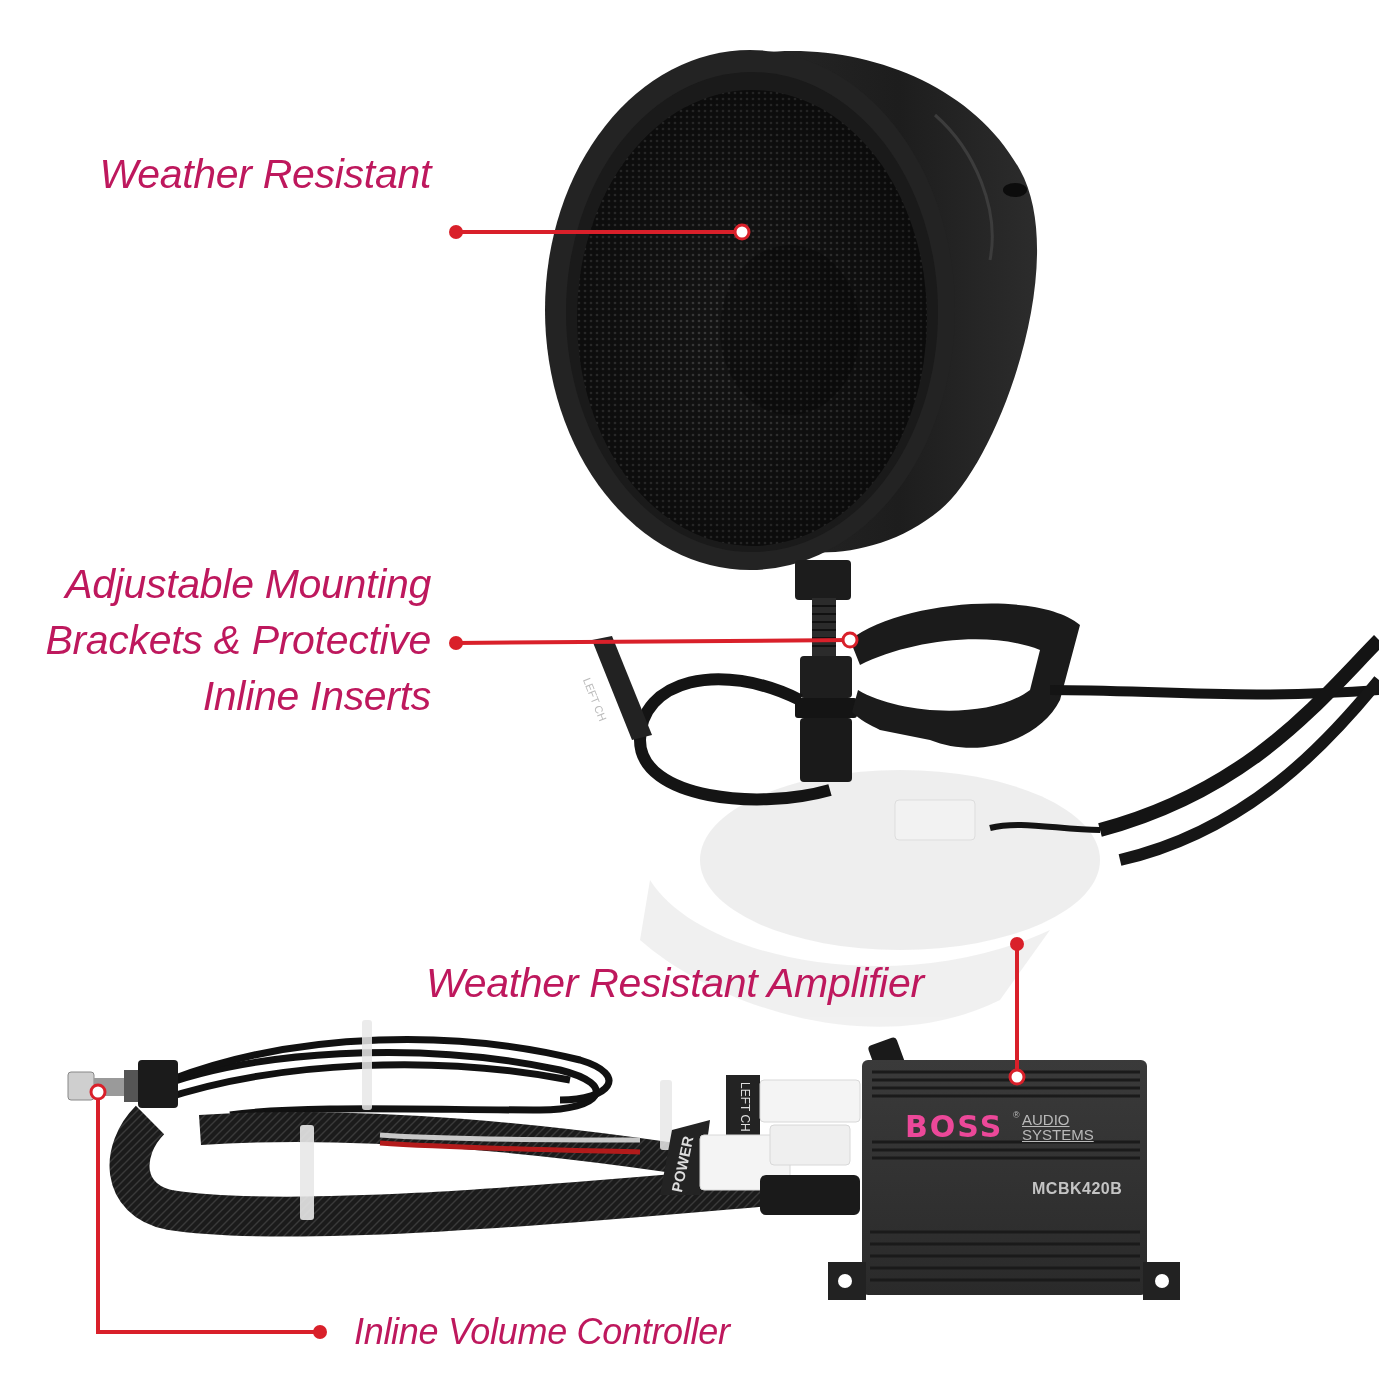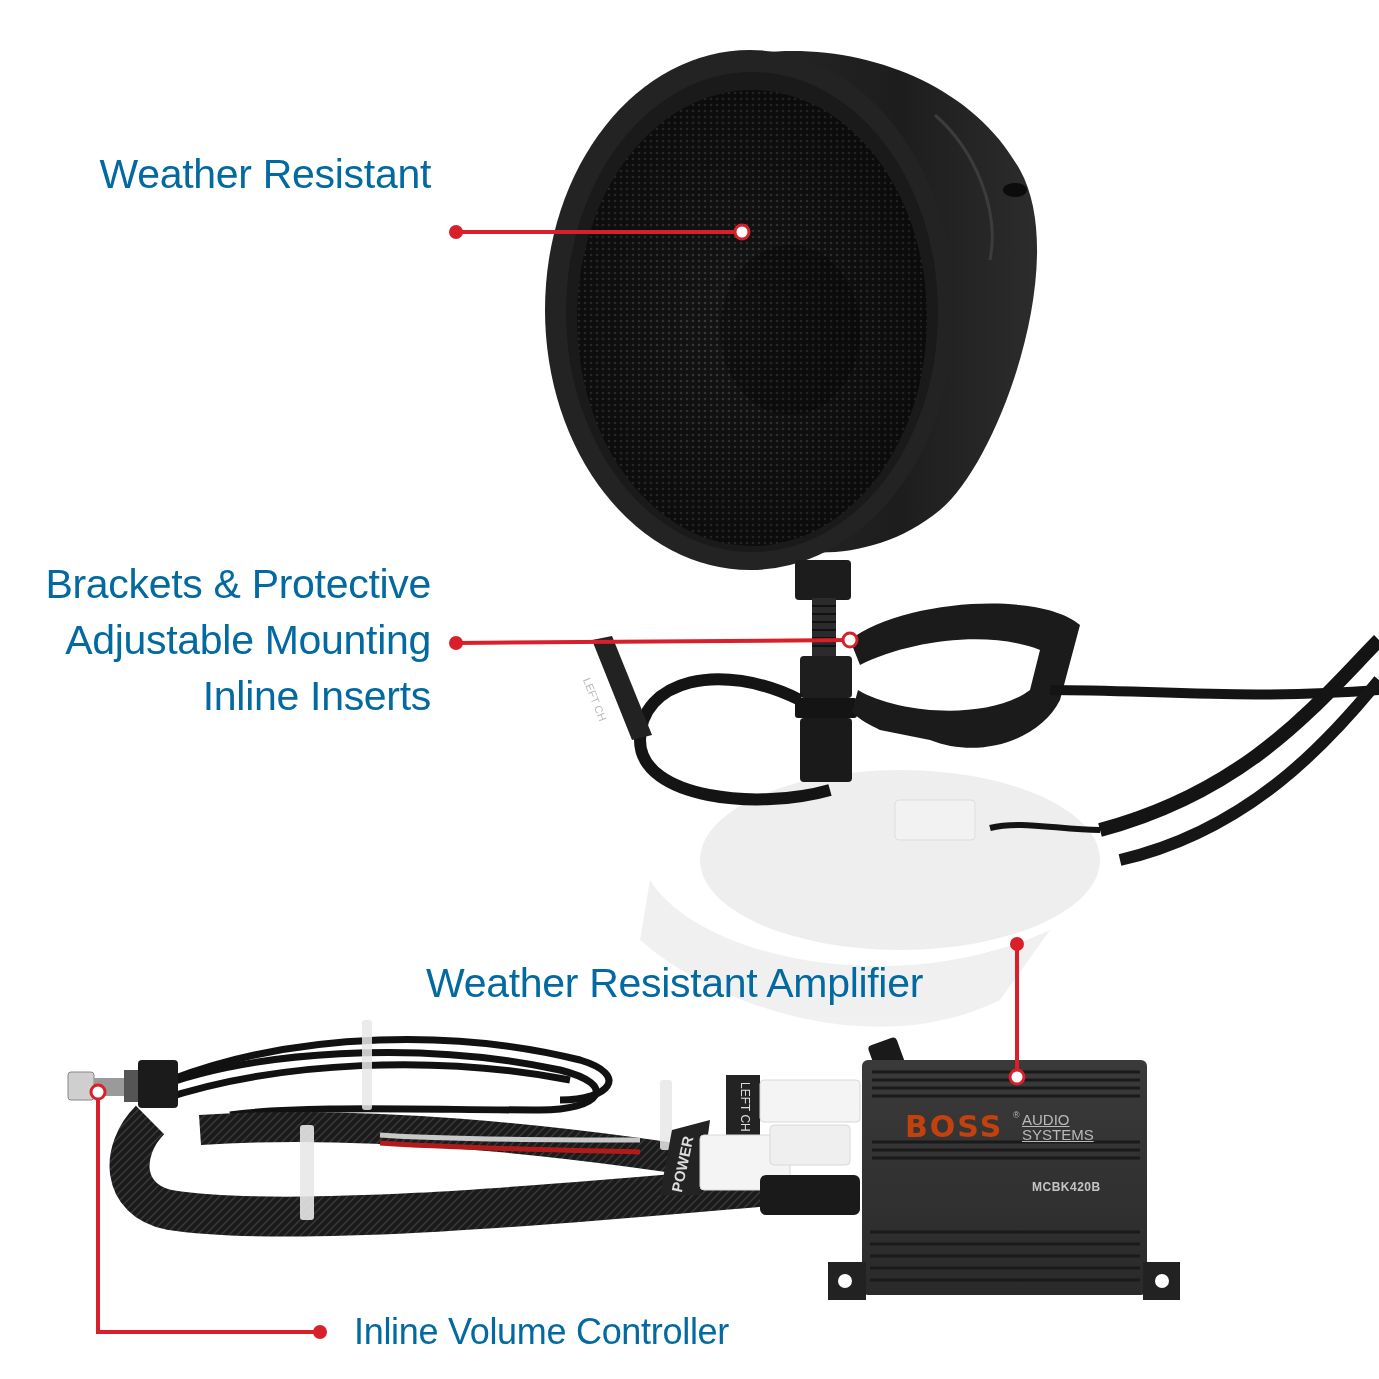--- a/index.html
+++ b/index.html
@@ -1,17 +1,17 @@
 <!DOCTYPE html>
 <html><head>
 <meta charset="utf-8">
 <style>
   html,body{margin:0;padding:0;background:#ffffff;}
   #stage{position:relative;width:1379px;height:1379px;overflow:hidden;background:#ffffff;font-family:"Liberation Sans",sans-serif;}
-  .callout-text{position:absolute;color:#0369a1;font-size:41px;line-height:56px;letter-spacing:-0.3px;}
+  .callout-text{position:absolute;color:#be185d;font-size:41px;line-height:56px;letter-spacing:-0.3px;font-style:italic;}
   .right{text-align:right;}
   svg.art{position:absolute;left:0;top:0;}
   .line{stroke:#d9202a;stroke-width:4;fill:none;}
   .dot{fill:#d9202a;}
   .ring{fill:#ffffff;stroke:#d9202a;stroke-width:3;}
 </style>
 </head>
 <body>
 
 <div id="stage">
@@ -162,40 +162,40 @@
       <circle class="ring" cx="1017" cy="1077" r="7"></circle>
     </g>
     <g>
       <polyline class="line" points="98,1092 98,1332 320,1332"></polyline>
       <circle class="ring" cx="98" cy="1092" r="7"></circle>
       <circle class="dot" cx="320" cy="1332" r="7"></circle>
     </g>
   </svg>
 
   <div style="position:absolute;left:905px;top:1112px;width:118px;height:30px;">
-    <span style="font-family:'DejaVu Sans',sans-serif;font-weight:bold;font-size:30px;line-height:30px;color:#c2410c;letter-spacing:2px;">BOSS</span>
+    <span style="font-family:'DejaVu Sans',sans-serif;font-weight:bold;font-size:30px;line-height:30px;color:#ec4899;letter-spacing:2px;">BOSS</span>
     <span style="position:absolute;left:108px;top:-2px;font-size:9px;color:#b9b9b9;">®</span>
   </div>
   <div style="position:absolute;left:1022px;top:1112px;color:#b9b9b9;font-size:15px;line-height:15px;text-decoration:underline;">
     <div>AUDIO</div>
     <div>SYSTEMS</div>
   </div>
-  <div style="position:absolute;left:1032px;top:1180px;color:#c4c4c4;font-weight:bold;font-size:12px;letter-spacing:0.5px;">MCBK420B</div>
+  <div style="position:absolute;left:1032px;top:1180px;color:#c4c4c4;font-weight:bold;font-size:16px;letter-spacing:0.5px;">MCBK420B</div>
 
   <div style="position:absolute;left:592px;top:676px;color:#bbb;font-size:11px;transform:rotate(68deg);transform-origin:left top;white-space:nowrap;">LEFT CH</div>
   <div style="position:absolute;left:668px;top:1190px;color:#ddd;font-size:15px;font-weight:bold;transform:rotate(-78deg);transform-origin:left top;white-space:nowrap;">POWER</div>
   <div style="position:absolute;left:752px;top:1082px;color:#ddd;font-size:12px;transform:rotate(90deg);transform-origin:left top;white-space:nowrap;">LEFT CH</div>
 
   <div class="callout-text right" style="right:948px;top:146px;">
     <div>Weather Resistant</div>
   </div>
 
   <div class="callout-text right" style="right:948px;top:556px;">
+    <div>Adjustable Mounting</div>
     <div>Brackets &amp; Protective</div>
-    <div>Adjustable Mounting</div>
     <div>Inline Inserts</div>
   </div>
 
   <div class="callout-text" style="left:426px;top:915px;white-space:nowrap;margin-top:40px;">
     <div>Weather Resistant Amplifier</div>
   </div>
 
   <div class="callout-text" style="left:354px;top:1304px;font-size:36px;white-space:nowrap;">
     <div>Inline Volume Controller</div>
   </div>

